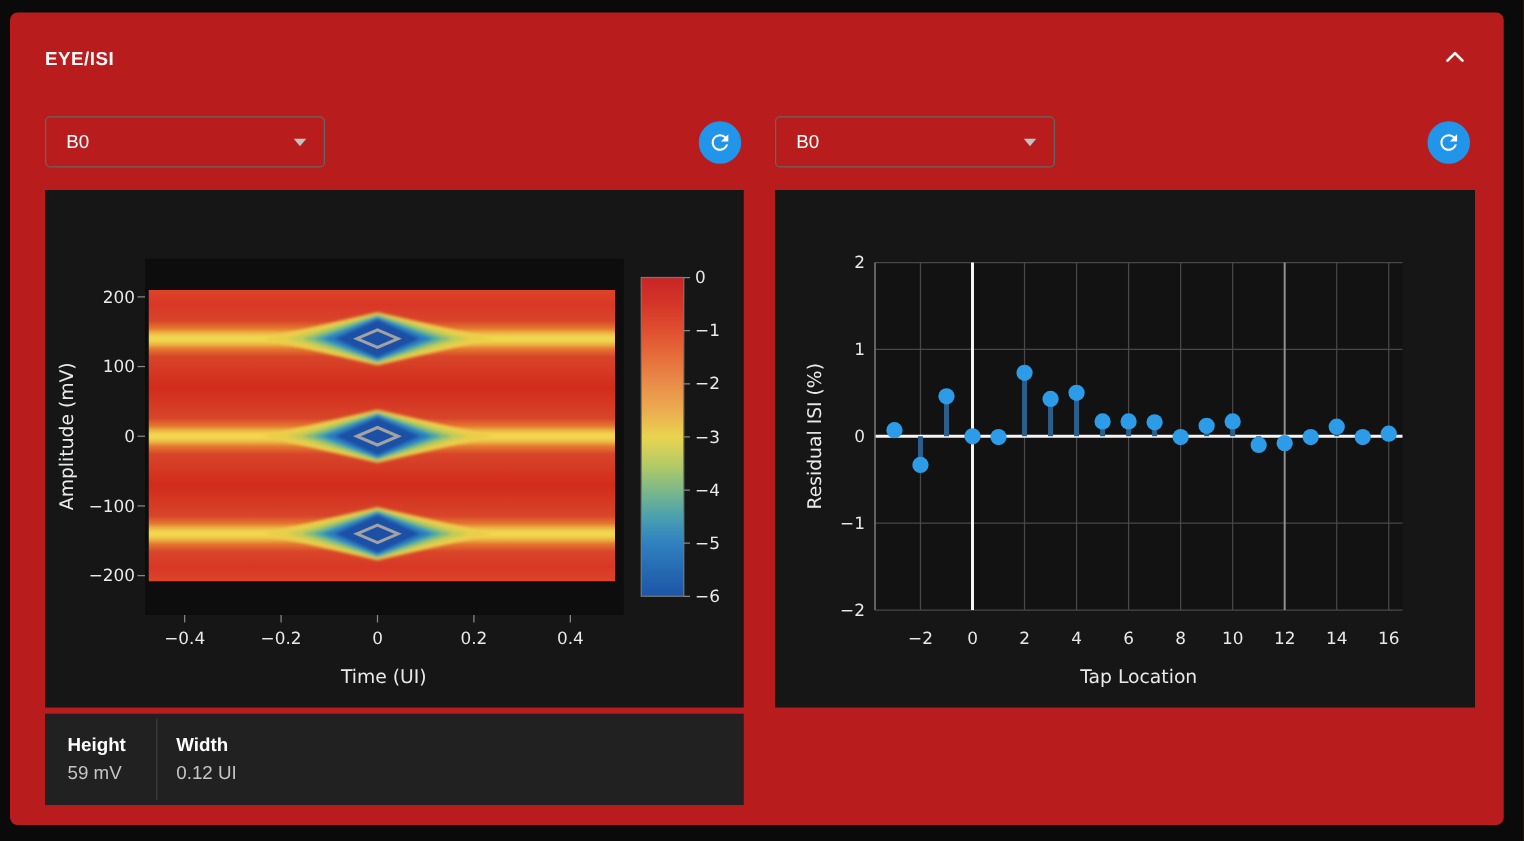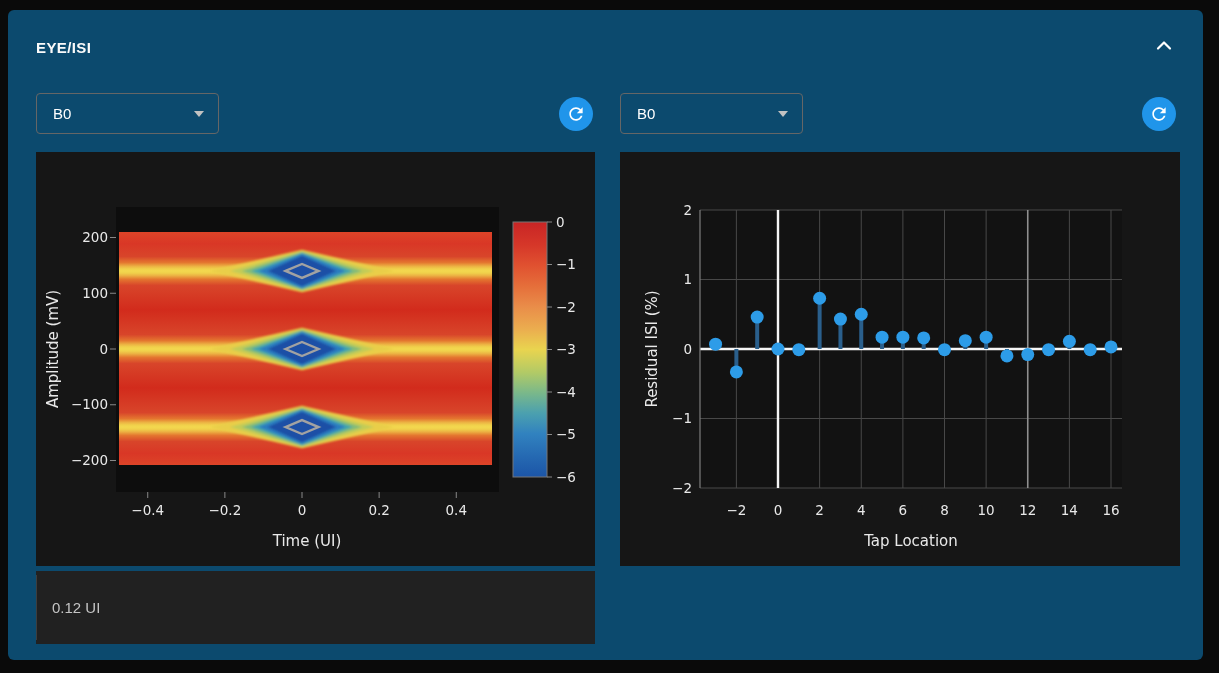--- a/index.html
+++ b/index.html
@@ -2,32 +2,32 @@
 <html><head>
 <meta charset="utf-8">
 <style>
   html,body{margin:0;padding:0;}
   body{
     width:1219px;height:673px;background:#0a0a0a;overflow:hidden;
     font-family:"Liberation Sans",sans-serif;position:relative;
   }
   .card{
     position:absolute;left:8px;top:10px;width:1195px;height:650px;
-    background:#0c4a6e;border-radius:6px;
+    background:#b91c1c;border-radius:6px;
   }
   .panel-title{
     position:absolute;left:28px;top:29px;font-size:15px;font-weight:700;
     color:#fafafa;letter-spacing:.4px;
   }
   .collapse-btn{
     position:absolute;left:1144px;top:24px;width:24px;height:24px;
     background:none;border:none;padding:0;cursor:pointer;
   }
   .dropdown{
-    position:absolute;width:183px;height:41px;box-sizing:border-box;
+    position:absolute;width:224px;height:41px;box-sizing:border-box;
     border:1px solid #666;border-radius:4px;display:flex;align-items:center;
     padding:0 14px 0 16px;cursor:pointer;background:transparent;
   }
   .dd-value{color:#fff;font-size:15px;flex:1;}
   .dd-caret{
     width:0;height:0;border-left:5px solid transparent;
     border-right:5px solid transparent;border-top:6px solid #c2c2c2;
   }
   .refresh-btn{
     position:absolute;width:34px;height:34px;border-radius:50%;border:none;
@@ -219,21 +219,26 @@
           <text x="520" y="287" text-anchor="start" class="tick">−5</text>
           <line x1="511" y1="325" x2="516" y2="325" stroke="#888" stroke-width="1"></line>
           <text x="520" y="329.5" text-anchor="start" class="tick">−6</text>
         </g>
 
       <text class="axis-label" x="271" y="394" text-anchor="middle">Time (UI)</text>
       <text class="axis-label" x="22" y="197" text-anchor="middle" transform="rotate(-90 22 197)">Amplitude (mV)</text>
     </svg>
 
     <div class="stats-bar" style="left:0;top:419px;">
+      <div class="stat-cell first">
+        <span class="stat-label">Height</span>
+        <span class="stat-value">59 mV</span>
+      </div>
       <div class="stat-cell second">
+        <span class="stat-label">Width</span>
         <span class="stat-value">0.12 UI</span>
       </div>
     </div>
   </div>
 
   <div class="chart-box" style="left:612px;top:142px;width:560px;height:414px;">
     <svg id="stemSvg" width="560" height="414" viewBox="0 0 560 414">
       <rect x="80" y="58" width="422" height="278" fill="#121212"></rect>
       <g id="stem-grid">
           <line x1="116.375" y1="58" x2="116.375" y2="336" stroke="#484848" stroke-width="1"></line>

